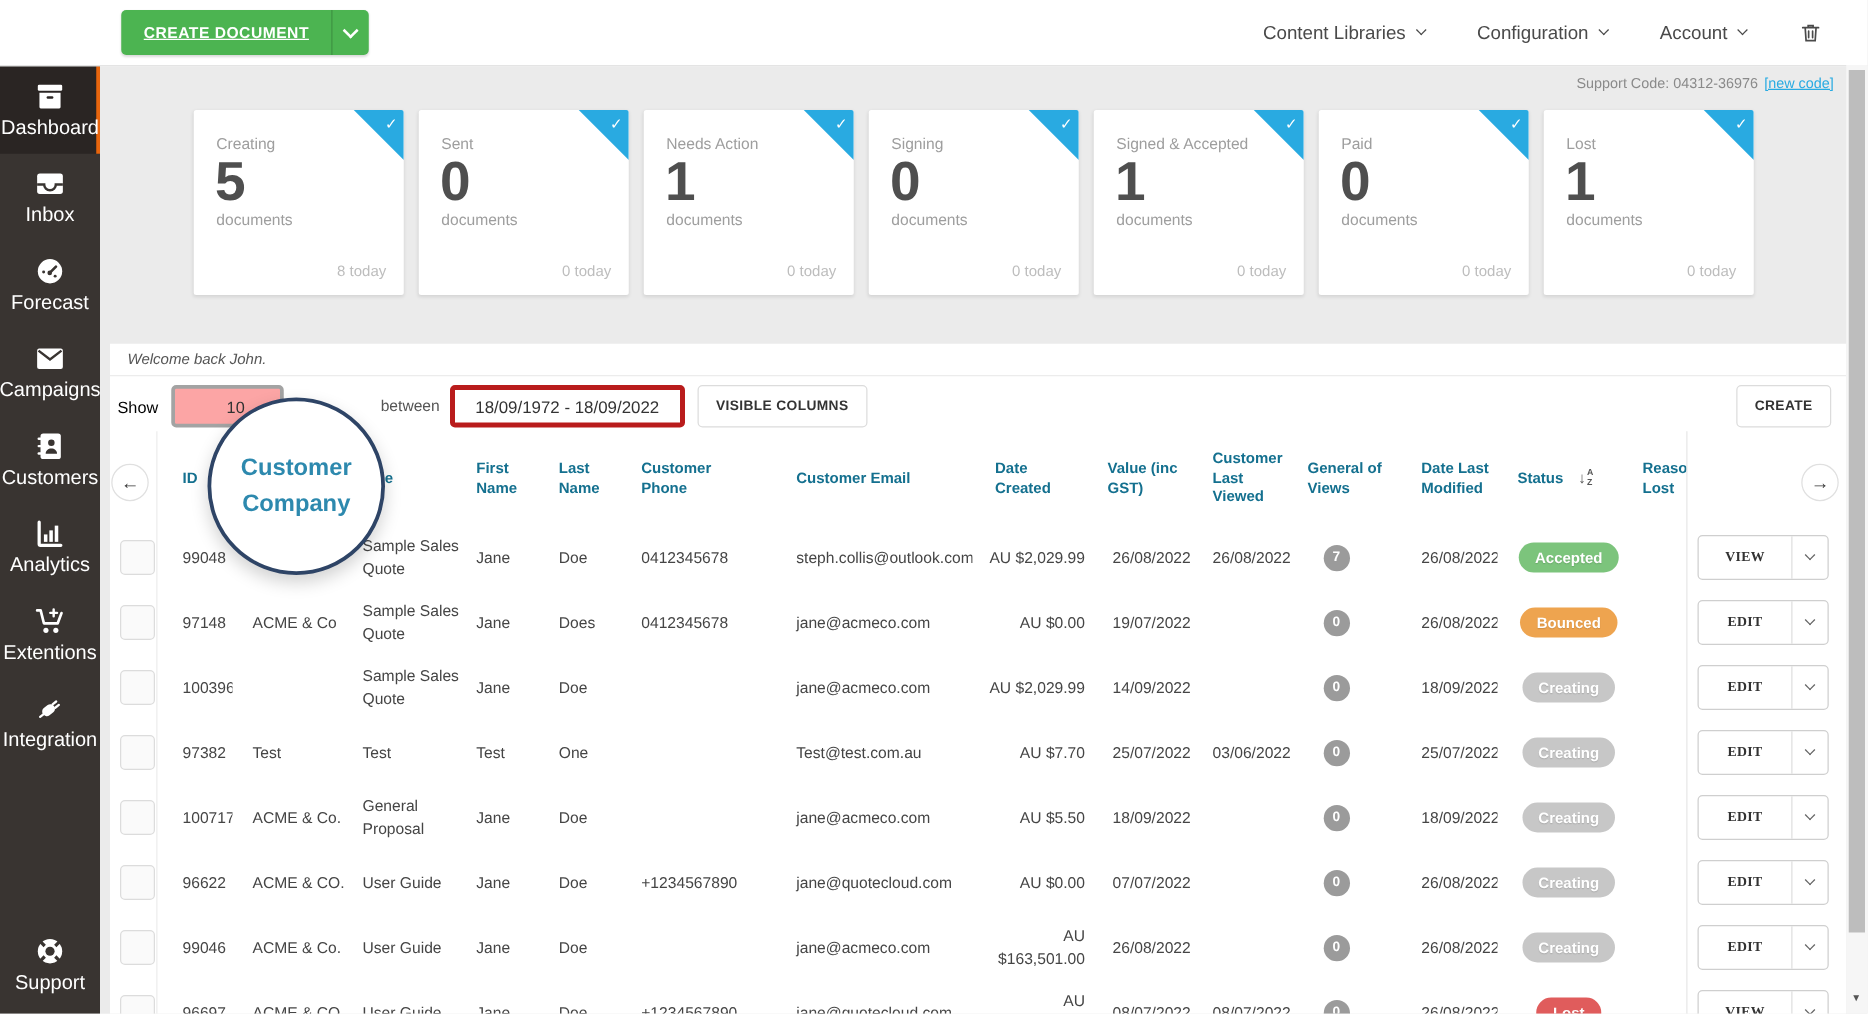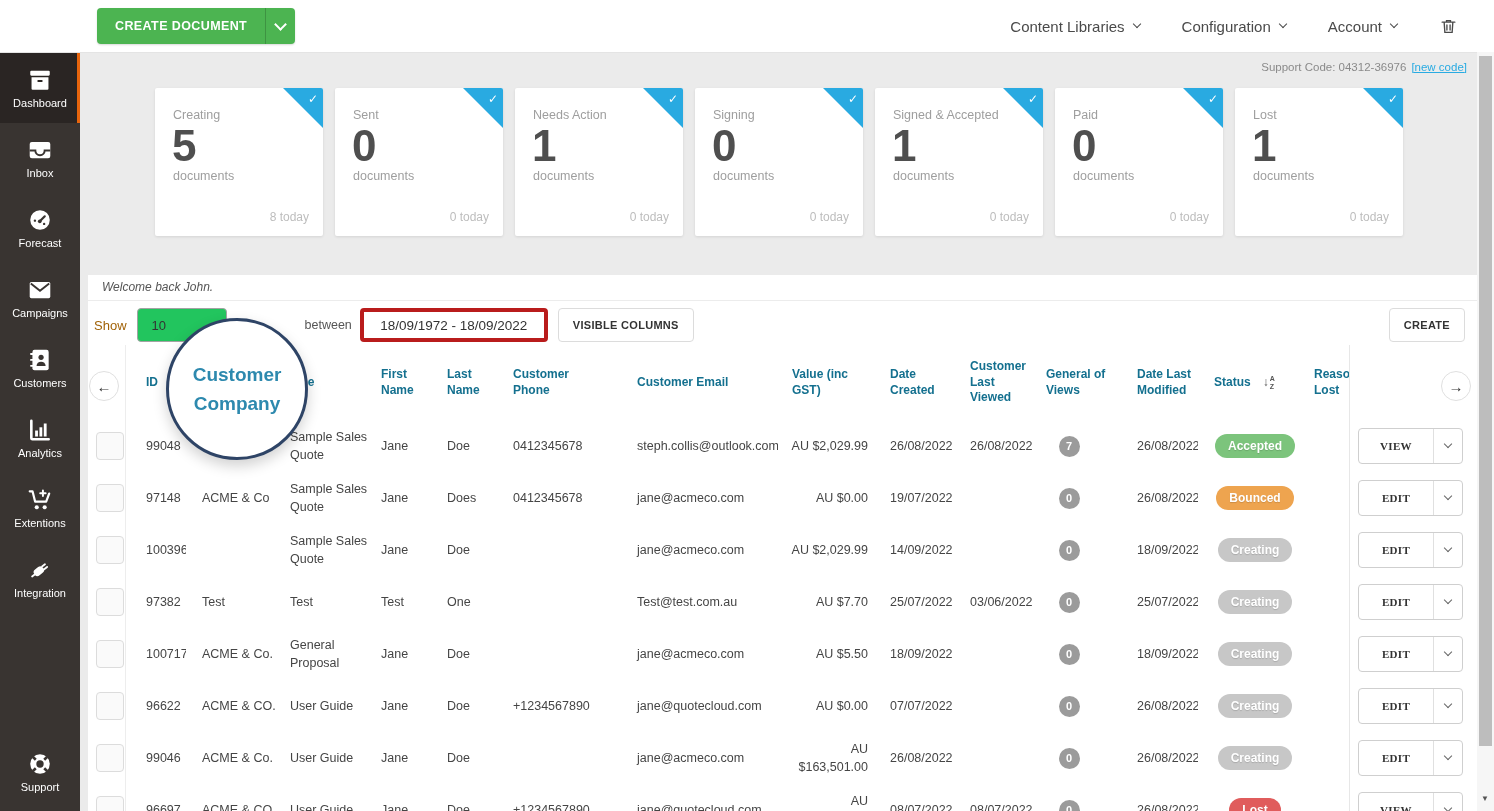--- a/index.html
+++ b/index.html
@@ -6,53 +6,53 @@
   body{
     width:1494px;height:811px;overflow:hidden;position:relative;
     font-family:"Liberation Sans","DejaVu Sans",sans-serif;
     background:#ebebeb;color:#444;
   }
   
   .topbar{position:absolute;left:0;top:0;width:100%;height:52px;background:#fff;border-bottom:1px solid #e4e4e4;z-index:5;}
   .logo-block{position:absolute;left:0;top:0;width:80px;height:53px;background:#3a3431;display:flex;align-items:center;justify-content:center;}
   .logo{width:38px;height:38px;background:#e8650d;border-radius:7px;color:#fff;font-weight:bold;font-size:25px;display:flex;align-items:center;justify-content:center;}
   .create-btn{position:absolute;left:97px;top:8px;height:36px;display:flex;background:#4cb451;border-radius:4px;color:#fff;cursor:pointer;box-shadow:0 1px 2px rgba(0,0,0,.15);}
-  .create-btn .clabel{padding:0 18px;display:flex;align-items:center;font-size:12.5px;font-weight:bold;letter-spacing:.4px;}
+  .create-btn .clabel{padding:0 18px;display:flex;align-items:center;font-size:12.5px;font-weight:bold;letter-spacing:.4px;text-decoration:underline;}
   .create-btn .ccaret{width:29px;border-left:1px solid rgba(0,0,0,.18);display:flex;align-items:center;justify-content:center;}
   .chev{width:7px;height:7px;border-right:2px solid currentColor;border-bottom:2px solid currentColor;transform:rotate(45deg);display:inline-block;margin-top:-4px;}
   .chev.sm{width:5px;height:5px;border-width:1.6px;}
   .top-nav{position:absolute;right:36px;top:0;height:52px;display:flex;align-items:center;gap:42px;}
   .nav-item{font-size:15px;color:#4a4a4a;display:flex;gap:9px;align-items:center;cursor:pointer;}
   .nav-item .chev{color:#4a4a4a;}
   .icn{display:inline-flex;align-items:center;justify-content:center;}
   
   .sidebar{position:absolute;left:0;top:53px;width:80px;height:758px;background:#393431;display:flex;flex-direction:column;z-index:4;}
   .side-item{height:70px;display:flex;flex-direction:column;align-items:center;justify-content:center;gap:4px;color:#fff;cursor:pointer;flex:none;}
-  .side-item .slbl{font-size:11px;}
+  .side-item .slbl{font-size:16px;}
   .side-item.active{background:#2a2523;box-shadow:inset -3px 0 0 #e8650d;}
   .side-item.support{margin-top:auto;margin-bottom:4px;}
   
   .main{position:absolute;left:80px;top:52px;width:1397px;height:759px;}
   .support-line{position:absolute;top:9px;right:10px;font-size:11.5px;color:#8a8a8a;}
   .support-line .newcode{color:#29abe2;text-decoration:underline;margin-left:5px;cursor:pointer;}
   
   .cards{position:absolute;left:75px;top:36px;display:flex;gap:12px;}
   .card{width:168px;height:148px;background:#fff;border-radius:2px;box-shadow:0 1px 3px rgba(0,0,0,.10);position:relative;overflow:hidden;cursor:pointer;flex:none;}
   .card .klabel{margin:20px 0 0 18px;font-size:12.5px;color:#9e9e9e;}
   .card .knum{margin:1px 0 0 17px;font-size:44px;font-weight:bold;color:#4f4f4f;line-height:1.05;}
   .card .kunit{margin:0 0 0 18px;font-size:12.5px;color:#9e9e9e;}
   .card .ktoday{position:absolute;right:14px;bottom:12px;font-size:12px;color:#bdbdbd;}
   .card .ribbon{position:absolute;top:0;right:0;width:0;height:0;border-top:40px solid #29aae1;border-left:40px solid transparent;}
   .card .kcheck{position:absolute;top:4px;right:5px;color:#fff;font-size:12px;font-weight:bold;}
   
   .panel{position:absolute;left:8px;top:223px;width:1389px;bottom:0;background:#fff;overflow:hidden;}
   .welcome{height:25px;line-height:25px;padding-left:14px;font-size:12px;font-style:italic;color:#555;border-bottom:1px solid #ececec;}
   .controls{display:flex;align-items:center;padding:7px 0 0 6px;height:34px;}
-  .show-label{font-size:13px;color:#a16207;text-align:center;}
-  .select{margin-left:10px;width:90px;height:34px;border:1px solid #a3a3a3;border-radius:4px;position:relative;font-size:13px;color:#333;display:flex;align-items:center;padding-left:14px;box-sizing:border-box;cursor:pointer;background:#22c55e;}
+  .show-label{font-size:13px;color:#000000;text-align:center;}
+  .select{margin-left:10px;width:90px;height:34px;border:3px solid #a3a3a3;border-radius:4px;position:relative;font-size:13px;color:#333;display:flex;align-items:center;padding-left:14px;box-sizing:border-box;cursor:pointer;background:#fca5a5;justify-content:center;}
   .select .scaret{position:absolute;right:10px;color:#999;}
   .between{margin-left:78px;font-size:12.5px;color:#555;}
   .date-input{margin-left:8px;width:188px;height:34px;border:4px solid #b91c1c;border-radius:4px;display:flex;align-items:center;justify-content:center;font-size:13.5px;color:#333;box-sizing:border-box;cursor:text;background:#fff;}
   .btn{height:34px;border:1px solid #dcdcdc;border-radius:4px;background:#fff;display:flex;align-items:center;padding:0 14px;font-size:11px;font-weight:bold;color:#333;letter-spacing:.3px;cursor:pointer;box-sizing:border-box;}
   .vc-btn{margin-left:10px;}
   .filter-btn{margin-left:auto;margin-right:12px;}
   
   .table{position:absolute;left:0;top:70px;right:0;}
   .trow{display:grid;grid-template-columns:38px 60px 98px 88px 64px 66px 124px 152px 94px 84px 76px 74px 92px 114px 38px 1fr;}
   .thead{height:75px;}
@@ -324,25 +324,25 @@
         <div class="c hcell pl-fi">
             <span class="hw62">First Name</span>
           </div>
         <div class="c hcell pl-la">
             <span class="hw62">Last Name</span>
           </div>
         <div class="c hcell pl-ph">
             <span class="hw64">Customer Phone</span>
           </div>
         <div class="c hcell pl-em">Customer Email</div>
+        <div class="c hcell pl-cr">
+            <span class="hw62">Date Created</span>
+          </div>
         <div class="c hcell" style="padding-left:14px;">
             <span class="hw66">Value (inc GST)</span>
-          </div>
-        <div class="c hcell pl-cr">
-            <span class="hw62">Date Created</span>
           </div>
         <div class="c hcell pl-vw">
             <span class="hw62">Customer Last Viewed</span>
           </div>
         <div class="c hcell pl-vw">
             <span class="hw62">General of Views</span>
           </div>
         <div class="c hcell pl-mo">
             <span class="hw62">Date Last Modified</span>
           </div>

